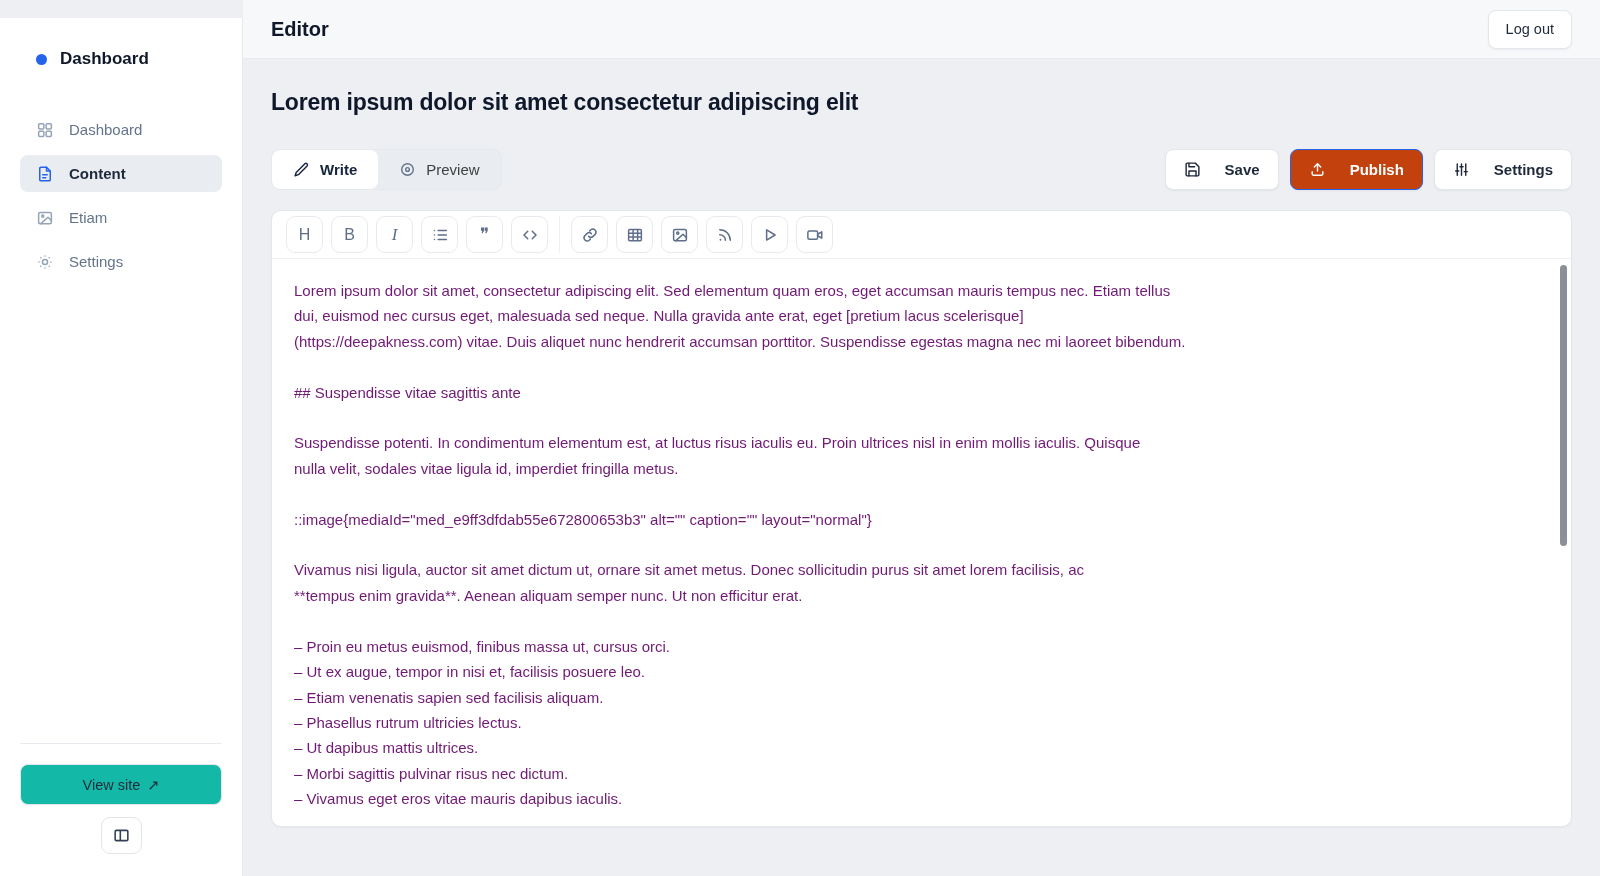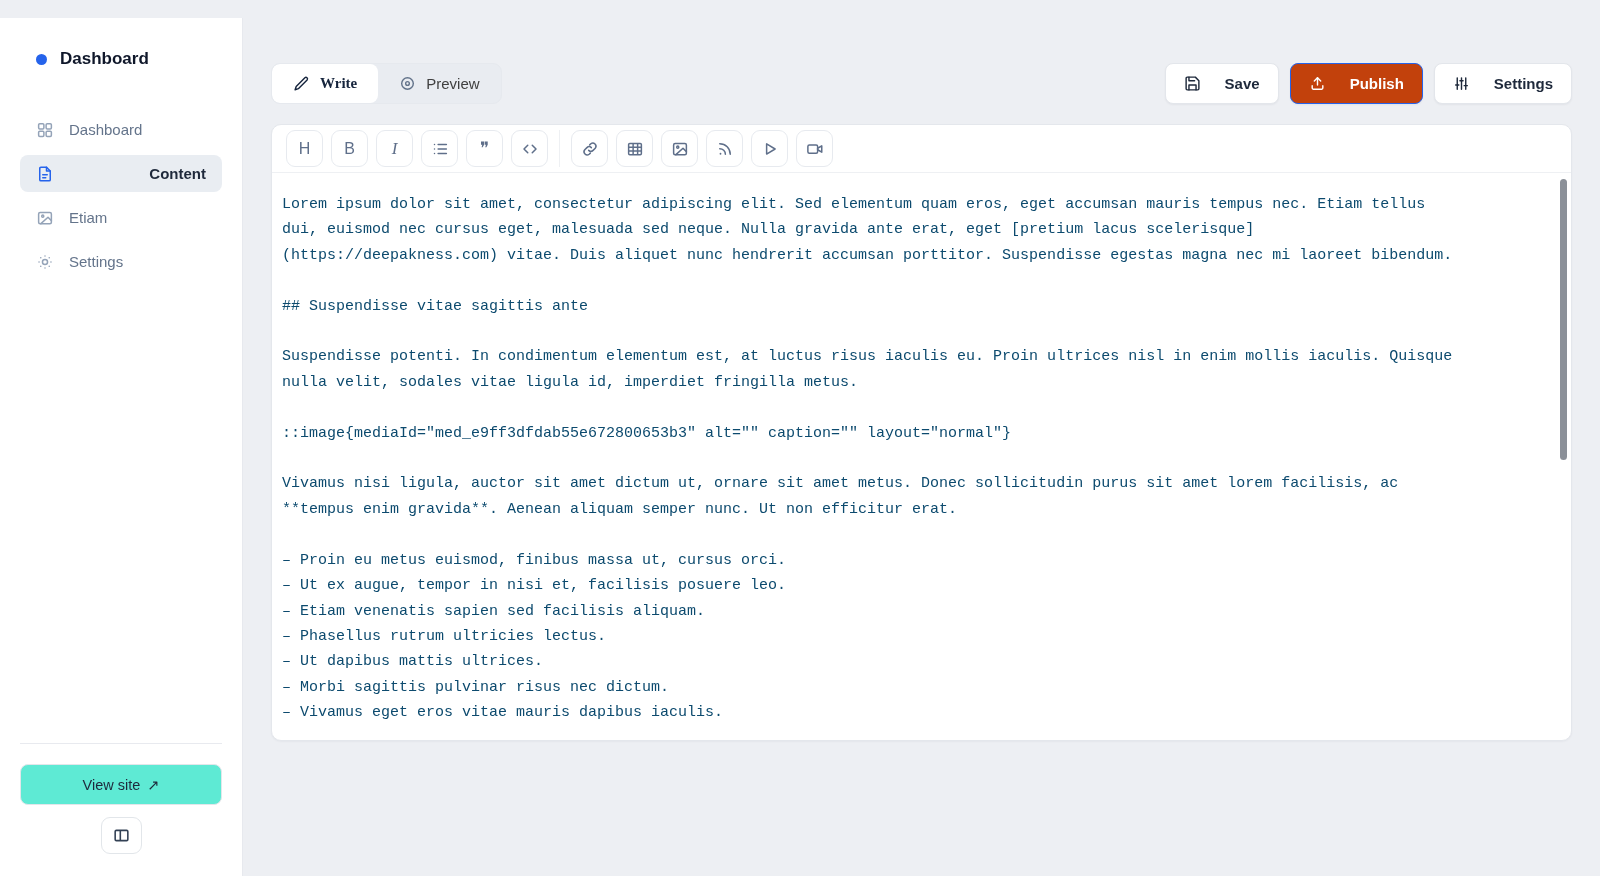--- a/index.html
+++ b/index.html
@@ -7,52 +7,52 @@
   body { display:flex; background:#edeff3; font-family:"Liberation Sans",sans-serif; color:#1e293b; }
 
   
   .sidebar { width:243px; flex:none; background:#ffffff; border-right:1px solid #e7e9ee; display:flex; flex-direction:column;margin-top:18px; }
   .brand { display:flex; align-items:center; gap:13px; padding:31px 20px 0 36px; }
   .brand-dot { width:11px; height:11px; border-radius:50%; background:#2563eb; flex:none; }
   .brand-name { font-size:17px; font-weight:700; color:#0f172a; }
   .nav { margin-top:42px; padding:0 20px; display:flex; flex-direction:column; gap:7px; }
   .nav-item { display:flex; align-items:center; gap:15px; height:37px; padding:0 16px; border-radius:8px; color:#64748b; font-size:15px; cursor:pointer; }
   .nav-item svg { flex:none; }
-  .nav-item.active { background:#e9edf2; color:#1e293b; font-weight:600;justify-content:space-between; }
+  .nav-item.active { background:#e9edf2; color:#1e293b; font-weight:600; }
   .sidebar-footer { margin-top:auto; padding:0 20px 22px; }
   .sidebar-divider { border:none; border-top:1px solid #e8eaef; margin:0 0 20px; }
-  .view-site-btn { width:100%; height:41px; background:#5eead4; border:1px solid #e2e6ea; border-radius:8px; display:flex; align-items:center; justify-content:center; gap:7px; font-size:14.5px; font-weight:500; color:#1e293b; cursor:pointer; font-family:inherit; }
+  .view-site-btn { width:100%; height:41px; background:#14b8a6; border:1px solid #e2e6ea; border-radius:8px; display:flex; align-items:center; justify-content:center; gap:7px; font-size:14.5px; font-weight:500; color:#1e293b; cursor:pointer; font-family:inherit; }
   .collapse-btn { margin:12px auto 0; width:41px; height:37px; background:#fff; border:1px solid #e2e6ea; border-radius:9px; display:flex; align-items:center; justify-content:center; color:#334155; cursor:pointer; }
 
   
   .main { flex:1; display:flex; flex-direction:column; min-width:0; }
   .topbar { height:59px; flex:none; background:#f7f8fa; border-bottom:1px solid #e7e9ee; display:flex; align-items:center; justify-content:space-between; padding:0 28px; }
   .topbar-title { font-size:20px; font-weight:700; color:#0f172a; }
   .logout-btn { height:39px; padding:0 17px; background:#fff; border:1px solid #e3e6eb; border-radius:8px; font-size:14.5px; font-weight:500; color:#1e293b; cursor:pointer; font-family:inherit; box-shadow:0 1px 2px rgba(16,24,40,.05); }
 
   .content { padding:30px 28px 0; }
   .page-title { font-size:23px; font-weight:700; color:#0f172a; letter-spacing:-.2px; }
 
   .controls-row { display:flex; justify-content:space-between; align-items:center; margin-top:33px; }
   .tab-group { display:flex; background:#e9ecf1; border:1px solid #e6e9ee; border-radius:9px; height:41px; overflow:hidden; }
   .tab { display:flex; align-items:center; gap:10px; padding:0 21px; font-size:15px; color:#404040; cursor:pointer; }
-  .tab.active { background:#fff; border-radius:8px; color:#15243c; font-weight:700;font-family:Liberation Serif, serif; }
+  .tab.active { background:#fff; border-radius:8px; color:#15243c; font-weight:700; }
   .actions { display:flex; gap:11px; }
   .btn { height:41px; display:flex; align-items:center; gap:24px; padding:0 18px; border-radius:8px; font-size:15px; font-weight:600; font-family:inherit; cursor:pointer; border:1px solid #e3e6eb; background:#fff; color:#1e293b; box-shadow:0 1px 2px rgba(16,24,40,.05); }
   .btn.primary { background:#c2410c; border-color:#2563eb; color:#fff; }
 
   
   .editor-card { margin-top:20px; height:617px; background:#fff; border:1px solid #e4e7ec; border-radius:10px; position:relative; overflow:hidden; box-shadow:0 1px 2px rgba(16,24,40,.04); }
   .ed-toolbar { height:48px; display:flex; align-items:center; gap:8px; padding:0 14px; border-bottom:1px solid #eef0f3; }
   .tool-btn { width:37px; height:37px; flex:none; background:#fff; border:1px solid #e7eaef; border-radius:9px; display:flex; align-items:center; justify-content:center; color:#5f6f8a; cursor:pointer; font-family:inherit; }
   .tool-letter { font-size:16px; font-weight:500; color:#5f6f8a; }
   .tool-letter.italic { font-family:"Liberation Serif",serif; font-style:italic; font-size:17px; }
   .tool-quote { font-size:17px; line-height:1; color:#5f6f8a; }
   .tool-divider { width:1px; height:37px; background:#eef0f3; margin:0 3px; }
-  .ed-content { padding:19px 10px; font-family:Liberation Mono, monospace; font-size:15px; line-height:25.4px; color:#0c4a6e; white-space:pre; overflow:hidden; height:568px; cursor:text; }
+  .ed-content { padding:19px 22px; font-family:Liberation Sans, sans-serif; font-size:15px; line-height:25.4px; color:#701a75; white-space:pre; overflow:hidden; height:568px; cursor:text; }
   .scroll-thumb { position:absolute; top:54px; right:4px; width:7px; height:281px; border-radius:4px; background:#8b9098; cursor:pointer; }
 
   svg { display:block; }
 </style>
 </head>
 <body>
 
 <aside class="sidebar">
   <div class="brand">
     <span class="brand-dot"></span>
@@ -114,22 +114,27 @@
             <rect x="4" y="5.5" width="16" height="13" rx="1.5"></rect>
             <path d="M10.5 5.5v13"></path>
           </svg>
       </span>
     </button>
   </div>
 </aside>
 
 <main class="main">
 
+  <header class="topbar">
+    <div class="topbar-title">Editor</div>
+    <button class="logout-btn">Log out</button>
+  </header>
 
   <section class="content">
+    <h1 class="page-title">Lorem ipsum dolor sit amet consectetur adipiscing elit</h1>
 
     <div class="controls-row">
       <div class="tab-group">
         <div class="tab active">
           <span>
             <svg width="17" height="17" viewBox="0 0 24 24" fill="none" stroke="#15243c" stroke-width="2" stroke-linecap="round" stroke-linejoin="round">
                 <path d="M16.8 3.9a2.2 2.2 0 0 1 3.1 3.1L7.6 19.3 3 20.8l1.5-4.6Z"></path>
               </svg>
           </span>
           <span>Write</span>

